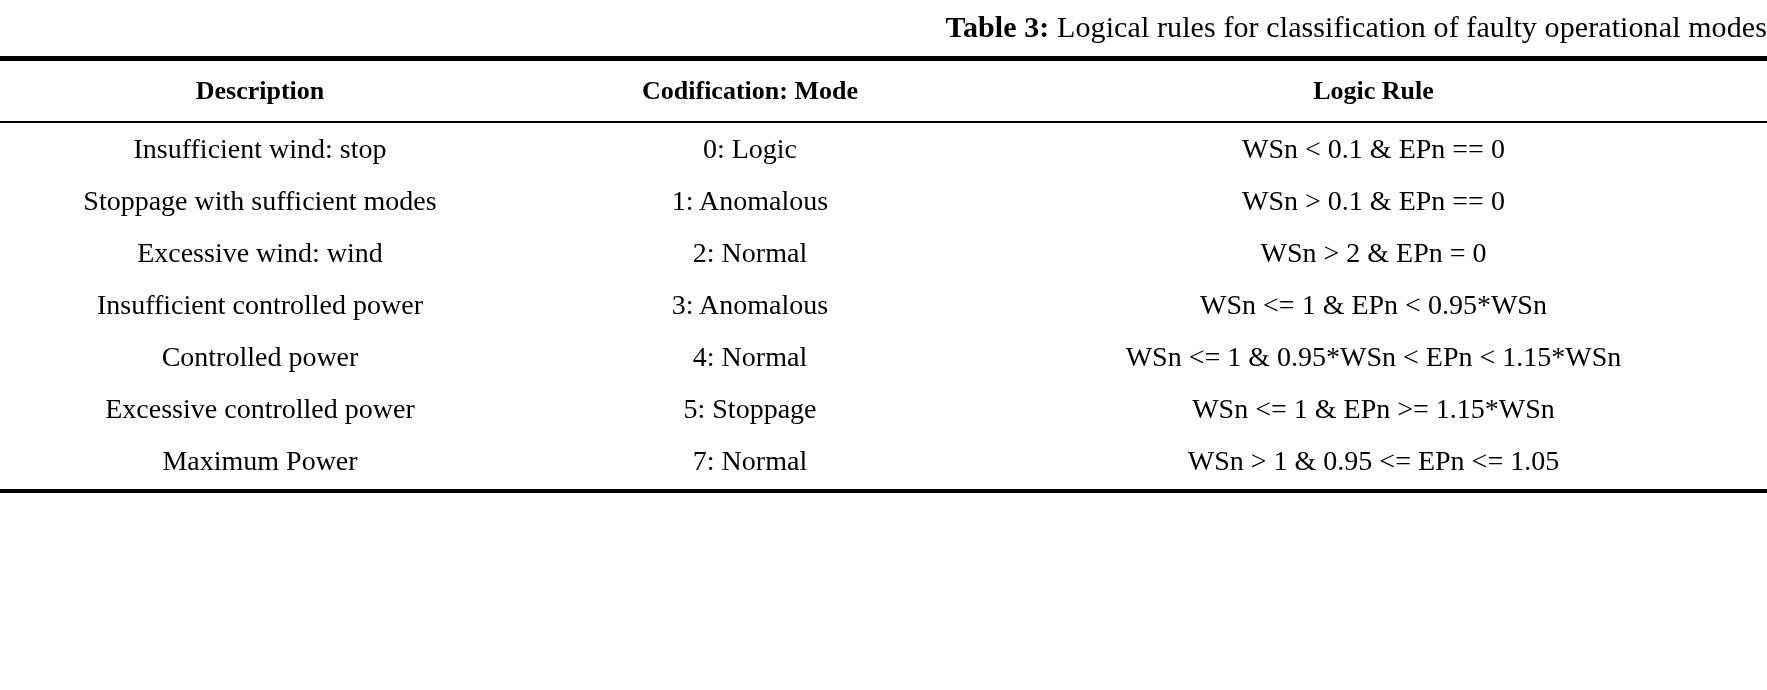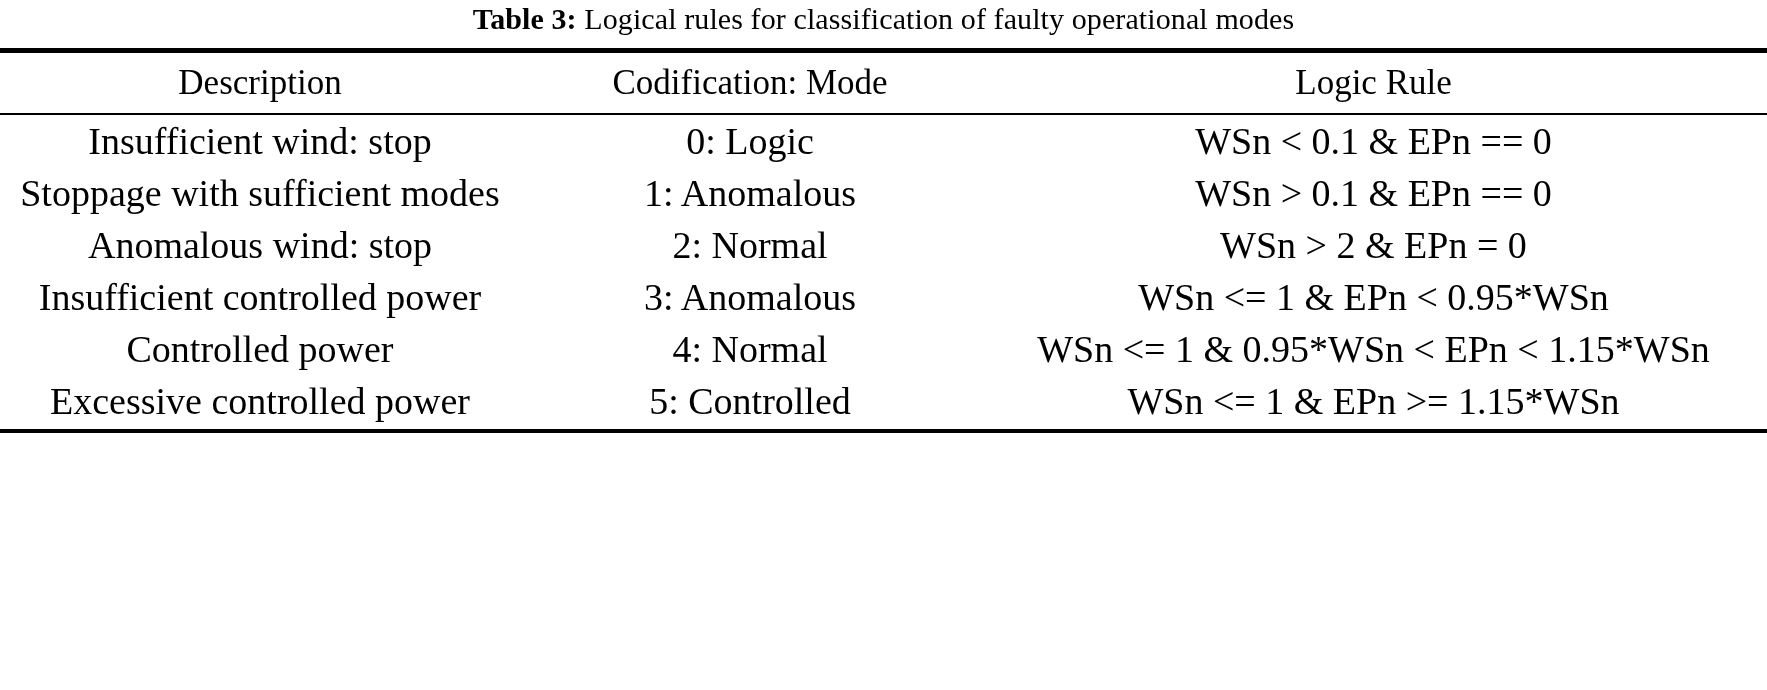--- a/index.html
+++ b/index.html
@@ -22,24 +22,24 @@
     height: 690px;
     box-sizing: border-box;
     display: flex;
     flex-direction: column;
     background: #ffffff;
   }
 
   
   .caption {
     width: 100%;
-    text-align: center;
+    text-align: right;
     font-size: 30px;
     line-height: 1;
-    padding-top: 4px;
+    padding-top: 12px;
     padding-bottom: 10px;
     white-space: nowrap;
     letter-spacing: 0.1px;
   }
   .caption-label {
     font-weight: bold;
   }
   .caption-text {
     font-weight: normal;
   }
@@ -70,29 +70,29 @@
     table-layout: fixed;
   }
   table.rules-table th,
   table.rules-table td {
     text-align: center;
     vertical-align: middle;
     padding: 0;
     border: none;
   }
   table.rules-table th {
-    font-weight: normal;
-    font-size: 35px;
+    font-weight: bold;
+    font-size: 26px;
     height: 60px;
     line-height: 60px;
     white-space: nowrap;
   }
   table.rules-table td {
     font-weight: normal;
-    font-size: 38px;
+    font-size: 28px;
     height: 52px;
     line-height: 52px;
     white-space: nowrap;
   }
 
   col.col-desc  { width: 520px; }
   col.col-code  { width: 460px; }
   col.col-logic { width: 787px; }
 </style>
 </head>
@@ -135,37 +135,42 @@
         <td>Insufficient wind: stop</td>
         <td>0: Logic</td>
         <td>WSn &lt; 0.1 &amp; EPn == 0</td>
       </tr>
       <tr>
         <td>Stoppage with sufficient modes</td>
         <td>1: Anomalous</td>
         <td>WSn &gt; 0.1 &amp; EPn == 0</td>
       </tr>
       <tr>
-        <td>Anomalous wind: stop</td>
+        <td>Excessive wind: wind</td>
         <td>2: Normal</td>
         <td>WSn &gt; 2 &amp; EPn = 0</td>
       </tr>
       <tr>
         <td>Insufficient controlled power</td>
         <td>3: Anomalous</td>
         <td>WSn &lt;= 1 &amp; EPn &lt; 0.95*WSn</td>
       </tr>
       <tr>
         <td>Controlled power</td>
         <td>4: Normal</td>
         <td>WSn &lt;= 1 &amp; 0.95*WSn &lt; EPn &lt; 1.15*WSn</td>
       </tr>
       <tr>
         <td>Excessive controlled power</td>
-        <td>5: Controlled</td>
+        <td>5: Stoppage</td>
         <td>WSn &lt;= 1 &amp; EPn &gt;= 1.15*WSn</td>
+      </tr>
+      <tr>
+        <td>Maximum Power</td>
+        <td>7: Normal</td>
+        <td>WSn &gt; 1 &amp; 0.95 &lt;= EPn &lt;= 1.05</td>
       </tr>
     </tbody>
   </table>
 
   <div class="rule-bottom"></div>
 
 </div>
 
 </body></html>

